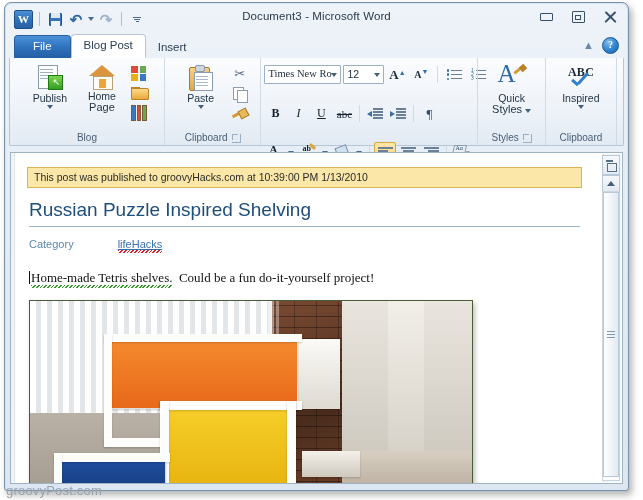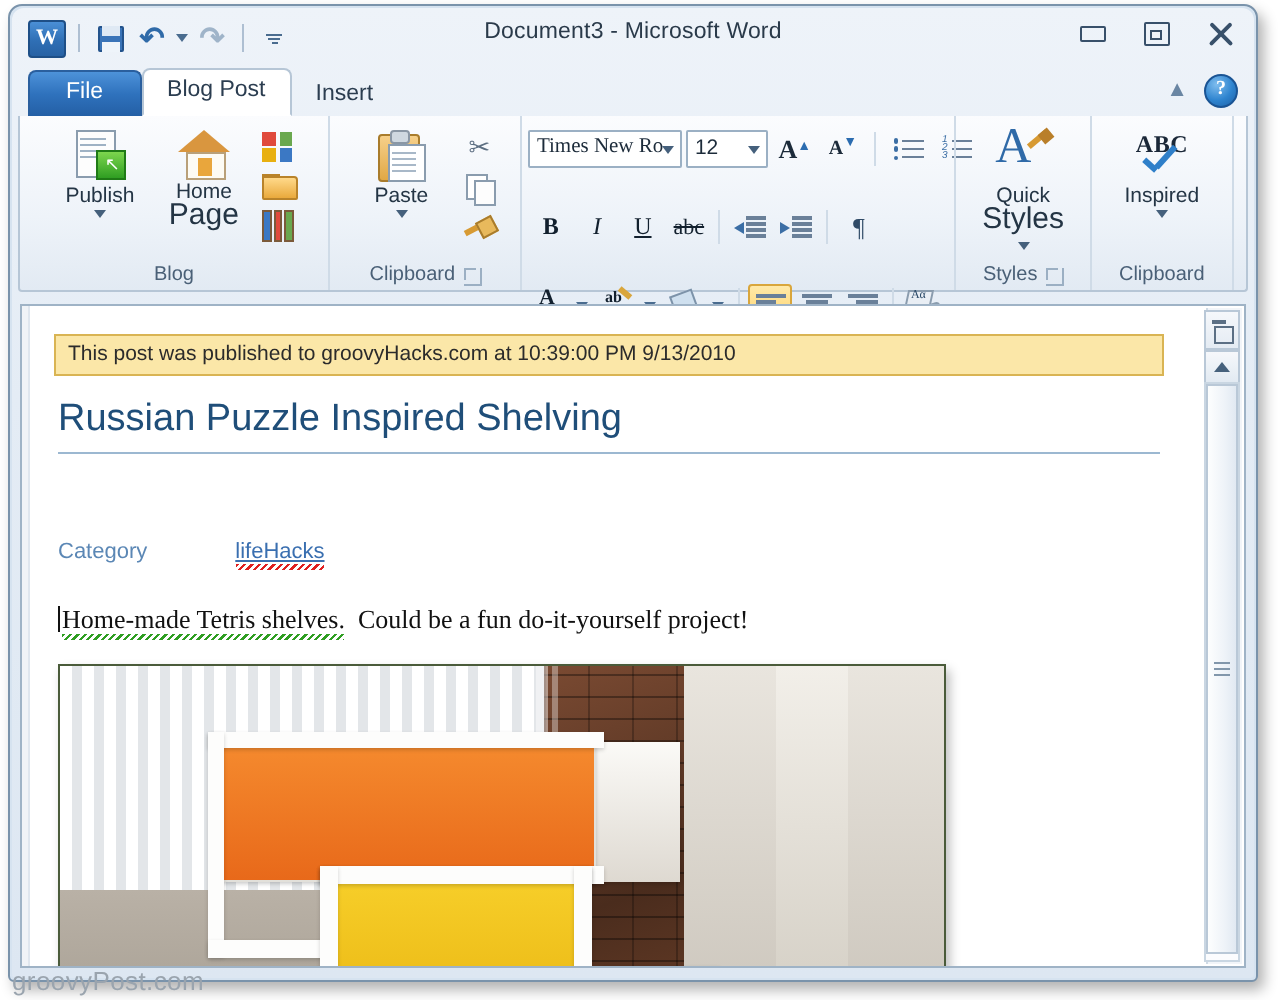--- a/index.html
+++ b/index.html
@@ -102,21 +102,21 @@
   .rbody{flex:1;display:flex;align-items:flex-start;padding-top:3px;}
   .glabel{
     height:14px;line-height:14px;font-size:10px;color:#4a6077;width:100%;text-align:center;
     display:flex;align-items:center;justify-content:center;gap:4px;
   }
   .dlaunch{width:8px;height:8px;border:1px solid #8fa5bb;border-top:none;border-left:none;position:relative;opacity:.85;}
   .dlaunch:before{content:"";position:absolute;left:0;top:0;width:5px;height:5px;border-left:1px solid #8fa5bb;border-top:1px solid #8fa5bb;}
 
   .bigbtn{display:flex;flex-direction:column;align-items:center;width:50px;padding-top:2px;}
   .bigbtn .cap{font-size:10.5px;color:#243545;text-align:center;line-height:11px;margin-top:2px;}
-  .bigbtn .cap2{font-size:15px;color:#243545;text-align:center;line-height:11px;}
+  .bigbtn .cap2{font-size:11px;color:#243545;text-align:center;line-height:11px;}
   .tri{width:0;height:0;border-left:3px solid transparent;border-right:3px solid transparent;border-top:4px solid #45607c;margin:1px auto 0;}
 
   .smallcol{display:flex;flex-direction:column;gap:1px;padding-top:1px;}
   .sbtn{width:20px;height:19px;display:flex;align-items:center;justify-content:center;}
 
   
   .ic-publish{width:26px;height:26px;position:relative;}
   .ic-publish .doc{position:absolute;left:1px;top:0;width:18px;height:22px;background:#fdfdfd;border:1px solid #8a9cae;}
   .ic-publish .ln{position:absolute;left:3px;width:13px;height:1px;background:#9fb2c4;}
   .ic-publish .grn{position:absolute;right:0;bottom:1px;width:13px;height:13px;background:linear-gradient(180deg,#7dd64e,#2f9e22);border:1px solid #1f7a16;}
@@ -228,21 +228,21 @@
     background:#fbe7a8;border:1px solid #d9b453;
     font-size:10.5px;color:#2b2b2b;padding:3px 6px;line-height:13px;
   }
   .posttitle{
     font-size:19px;color:#1f4e79;margin:10px 0 2px 2px;line-height:24px;
     font-family:"Liberation Sans",sans-serif;
   }
   .titlerule{height:1px;background:#9cb8d1;margin:4px 2px 0 2px;}
   .catrow{display:flex;align-items:baseline;gap:44px;margin:11px 0 0 2px;font-size:11px;}
   .catlabel{color:#5b87b5;}
-  .catval{color:#3a6fb0;text-decoration:underline;position:relative;margin-top:32px;}
+  .catval{color:#3a6fb0;text-decoration:underline;position:relative;}
   .squiggle{
     position:absolute;left:0;right:0;bottom:-3px;height:3px;
     background-image:repeating-linear-gradient(135deg,#e02020 0 1.2px,transparent 1.2px 2.6px);
   }
   .bodytext{
     margin:20px 0 0 2px;font-family:"Liberation Serif",serif;font-size:13px;color:#111;
     line-height:16px;position:relative;
   }
   .caret{display:inline-block;width:1px;height:13px;background:#111;vertical-align:-2px;margin-right:1px;}
   .greensq{position:relative;display:inline-block;}
@@ -672,21 +672,21 @@
       </div>
 
       <div class="rgroup" style="flex:1"></div>
     </div>
 
     <div class="docarea">
       <div class="leftmark"></div>
 
       <div class="page-body">
 
-        <div class="notice">This post was published to groovyHacks.com at 10:39:00 PM 9/13/2010</div>
+        <div class="notice">This post was published to groovyHacks.com at 10:39:00 PM 1/13/2010</div>
 
         <div class="posttitle">Russian Puzzle Inspired Shelving</div>
         <div class="titlerule"></div>
 
         <div class="catrow">
           <span class="catlabel">Category</span>
           <span class="catval">
             <span>lifeHacks</span>
             <span class="squiggle"></span>
           </span>

